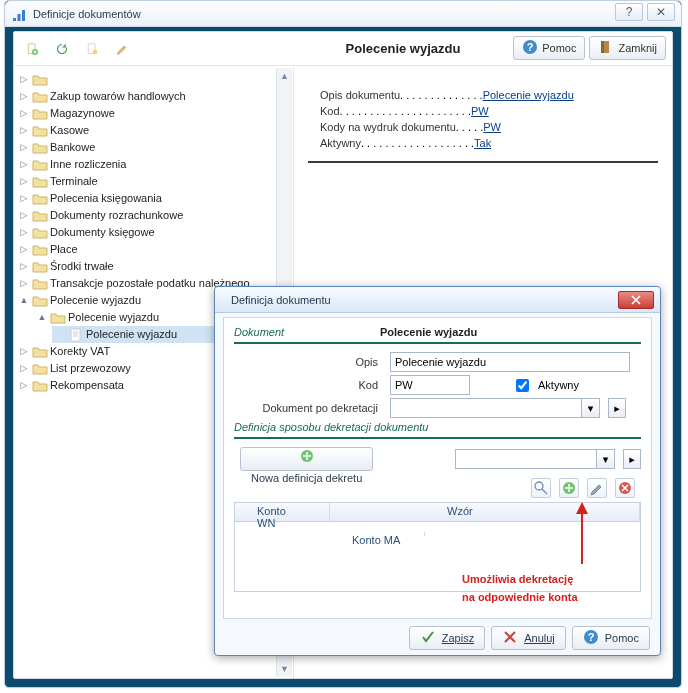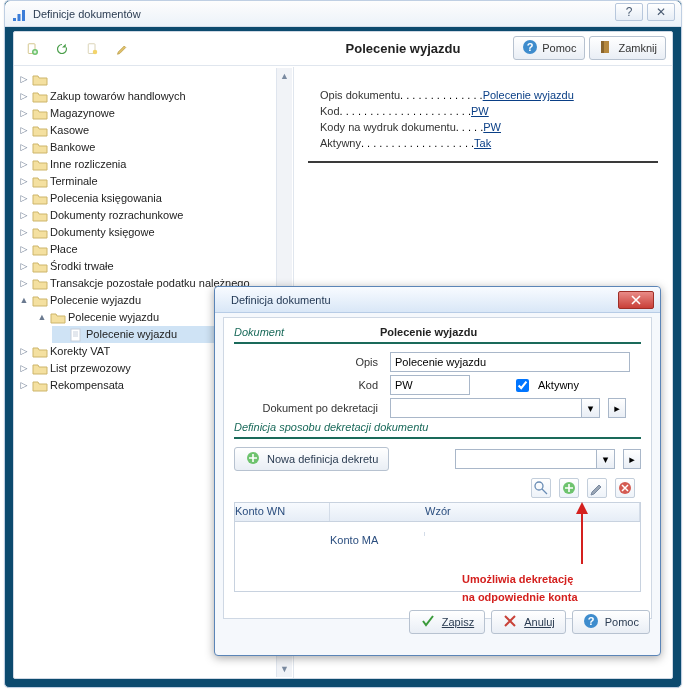--- a/index.html
+++ b/index.html
@@ -40,35 +40,35 @@
   .kv .dots { flex:0 0 auto; }
   .kv .val { color:#0a3f86; text-decoration:underline;}
   .sep-line { border-bottom:2px solid #3a3a3a; margin:10px 0 0 0;}
 
   
   .dialog { position:absolute; left:214px; top:286px; width:447px; height:370px; border:1px solid #5b85b7; border-radius:4px; background:#f5f8fc; box-shadow:0 2px 10px rgba(0,0,0,.35); z-index:50;}
   .dlg-titlebar { height:26px; background:linear-gradient(#f8fbff,#d9e7f7); border-bottom:1px solid #b7cce6; border-radius:4px 4px 0 0; display:flex; align-items:center; padding:0 16px;}
   .dlg-title { color:#1e3450;}
   .dlg-close { position:absolute; right:6px; top:4px; width:36px; height:18px; background:linear-gradient(#e98b87,#c93f38); border:1px solid #9e2e27; border-radius:2px; display:flex;align-items:center;justify-content:center; color:#fff;}
   .dlg-body { position:absolute; left:8px; right:8px; top:30px; bottom:36px; border:1px solid #cfd8e4; background:#fff; padding:8px 10px;}
-  .dlg-footer { position:absolute; left:0; right:0; bottom:11px; height:34px; display:flex; justify-content:flex-end; gap:6px; padding:0 10px;}
+  .dlg-footer { position:absolute; left:0; right:0; bottom:0; height:34px; display:flex; justify-content:flex-end; align-items:center; gap:6px; padding:0 10px;}
 
   .section-lbl { color:#1a6a5a; font-style:italic; }
   .section-underline { border-bottom:2px solid #1a6a5a; margin:4px 0 8px 0;}
   .form-row { display:flex; align-items:center; margin:3px 0; gap:6px;}
   .form-row .lbl { width:150px; text-align:right; padding-right:6px; color:#333;}
   .text-input { height:20px; border:1px solid #a9b7c9; padding:1px 4px; background:#fff; font-size:11px;}
   .checkbox { width:13px; height:13px;}
   .combo { height:20px; border:1px solid #a9b7c9; display:flex; align-items:center; background:#fff;}
   .combo .combo-text { flex:1; padding:0 4px;}
   .combo-btn { width:18px; height:18px; border-left:1px solid #a9b7c9; display:flex;align-items:center;justify-content:center; background:linear-gradient(#fff,#e9eef5);}
   .side-btn { width:18px; height:20px; border:1px solid #a9b7c9; background:linear-gradient(#fff,#e9eef5); display:flex;align-items:center;justify-content:center; margin-left:2px;}
 
   .grid-header { display:flex; border:1px solid #c8d2df; background:linear-gradient(#f7fafe,#e6edf6); height:20px;}
-  .grid-header div { border-right:1px solid #d3dce8; padding:2px 0; color:#2a4d7e;}
+  .grid-header div { border-right:1px solid #d3dce8; padding:2px 22px; color:#2a4d7e;}
   .grid-body { border:1px solid #c8d2df; border-top:none; height:70px; background:#fff;}
   .icon-strip { display:flex; justify-content:flex-end; gap:8px; padding:4px 6px;}
   .icon-strip .ibtn { width:20px; height:20px; border:1px solid #c3cedb; border-radius:2px; display:flex;align-items:center;justify-content:center; background:linear-gradient(#fff,#eef3f9);}
 
   .push-btn { height:24px; padding:0 10px; border:1px solid #b7c2d0; border-radius:3px; background:linear-gradient(#fff,#e9eef5); display:flex; align-items:center; gap:6px; color:#2b3c52;}
   .push-btn .mn { text-decoration:underline;}
 
   
   .anno-text { position:absolute; left:462px; top:570px; width:210px; color:#d4201e; font-weight:bold; font-size:14px; line-height:17px; z-index:80;}
   .anno-arrow { position:absolute; z-index:80;}
@@ -430,21 +430,21 @@
         <span class="combo-text"></span>
         <span class="combo-btn">▾</span>
       </div>
       <div class="side-btn">▸</div>
     </div>
 
     <div style="margin-top:0;" class="section-lbl">Definicja sposobu dekretacji dokumentu</div>
     <div class="section-underline"></div>
 
     <div class="form-row" style="margin-top:8px;">
-      <button class="push-btn" style="">
+      <button class="push-btn" style="margin-left:6px;flex-direction:column;">
         <span><svg class="ic" viewBox="0 0 16 16">
               <circle cx="8" cy="8" r="6" fill="#6ec36e"></circle>
               <path d="M8 4v8M4 8h8" stroke="#fff" stroke-width="1.6"></path>
             </svg></span>
         <span>Nowa definicja dekretu</span>
       </button>
       <div style="flex:1;"></div>
       <div class="combo" style="width:160px;">
         <span class="combo-text"></span>
         <span class="combo-btn">▾</span>

